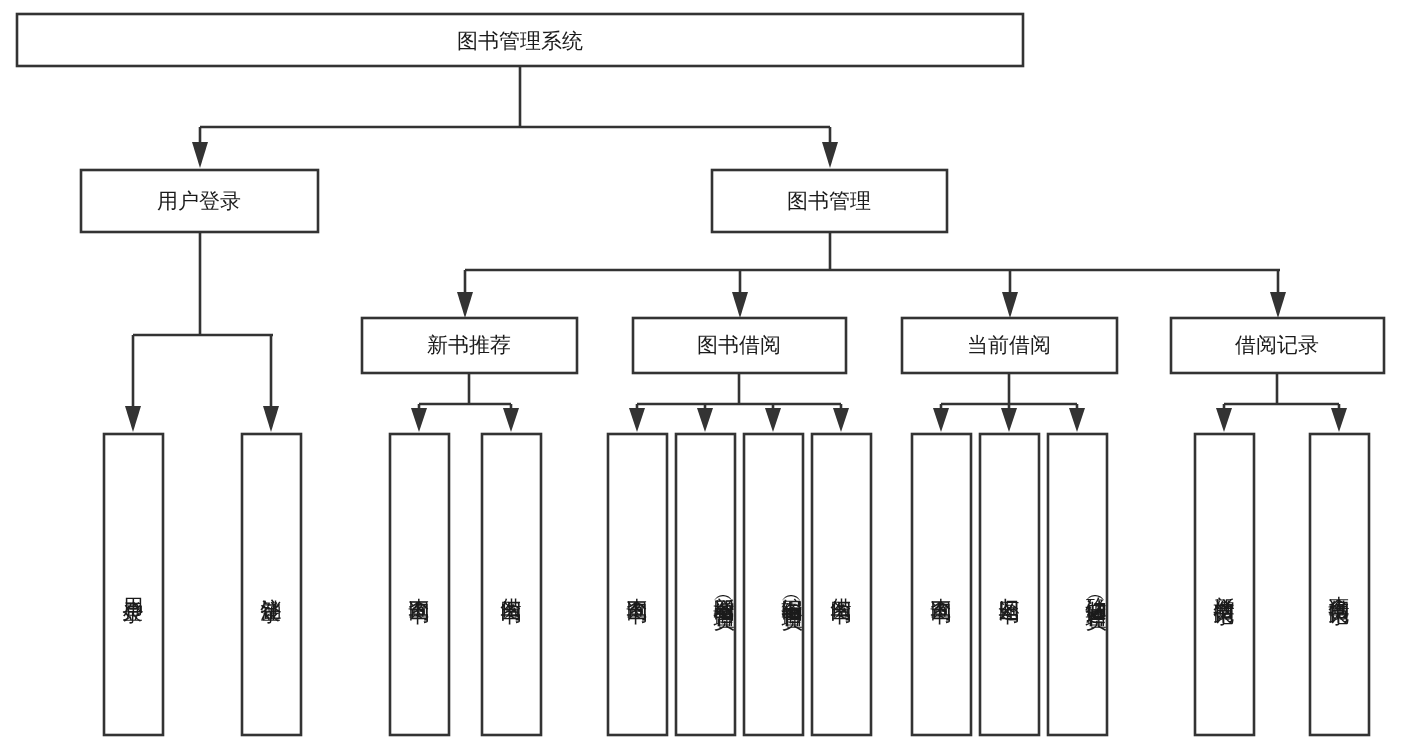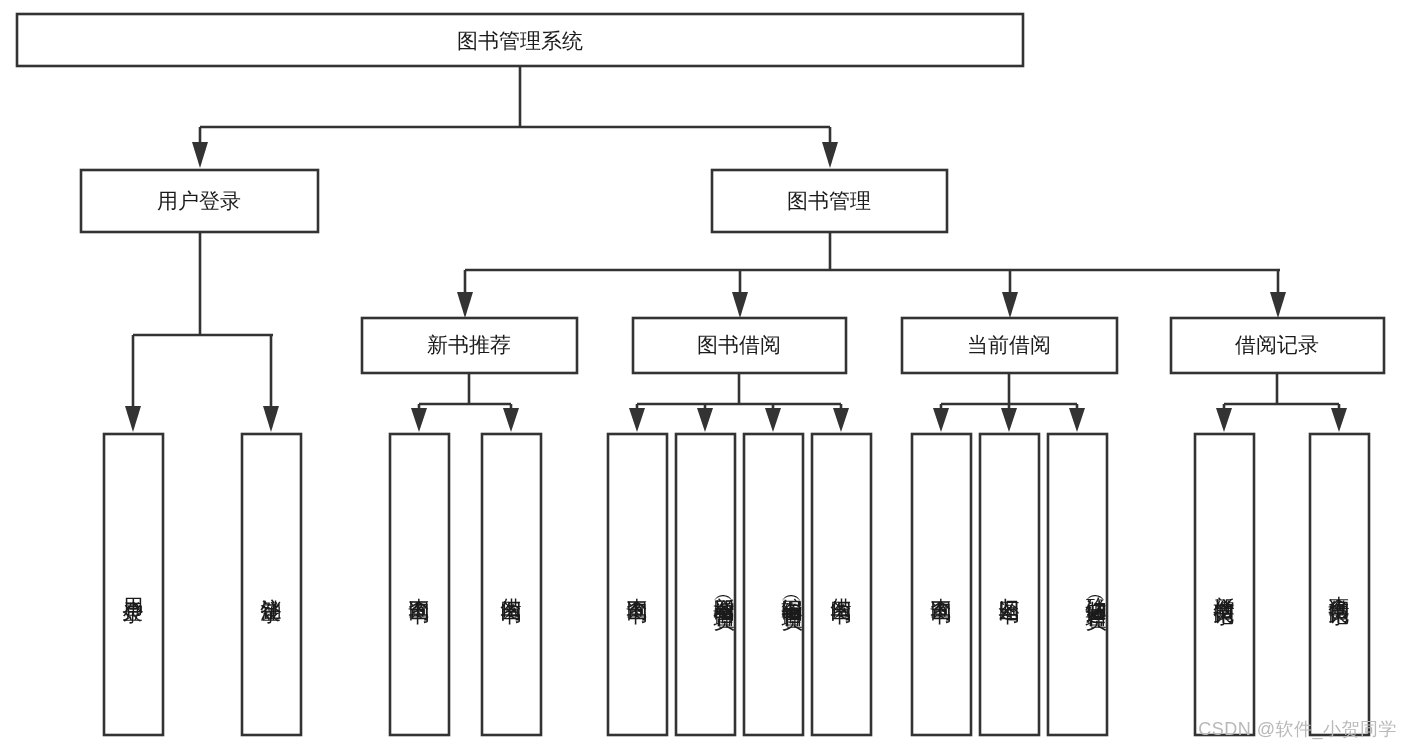--- a/index.html
+++ b/index.html
@@ -192,14 +192,13 @@
   <div class="node-label-v" style="left:608px; top:434px; width:59px; height:301px;">查询图书</div>
   <div class="node-label-v" style="left:676px; top:434px; width:59px; height:301px; align-items:flex-start; padding-top:8px; box-sizing:border-box;">新增图书（管理员）</div>
   <div class="node-label-v" style="left:744px; top:434px; width:59px; height:301px; align-items:flex-start; padding-top:8px; box-sizing:border-box;">编辑图书（管理员）</div>
   <div class="node-label-v" style="left:812px; top:434px; width:59px; height:301px;">借阅图书</div>
   <div class="node-label-v" style="left:912px; top:434px; width:59px; height:301px;">查询图书</div>
   <div class="node-label-v" style="left:980px; top:434px; width:59px; height:301px;">归还图书</div>
   <div class="node-label-v" style="left:1048px; top:434px; width:59px; height:301px; align-items:flex-start; padding-top:8px; box-sizing:border-box;">确认归还（管理员）</div>
   <div class="node-label-v" style="left:1195px; top:434px; width:59px; height:301px;">新增借阅记录</div>
   <div class="node-label-v" style="left:1310px; top:434px; width:59px; height:301px;">查询借阅记录</div>
 
-  <div class="watermark">CSDN @软件_小贺同学</div>
 </div>
 
 </body></html>

